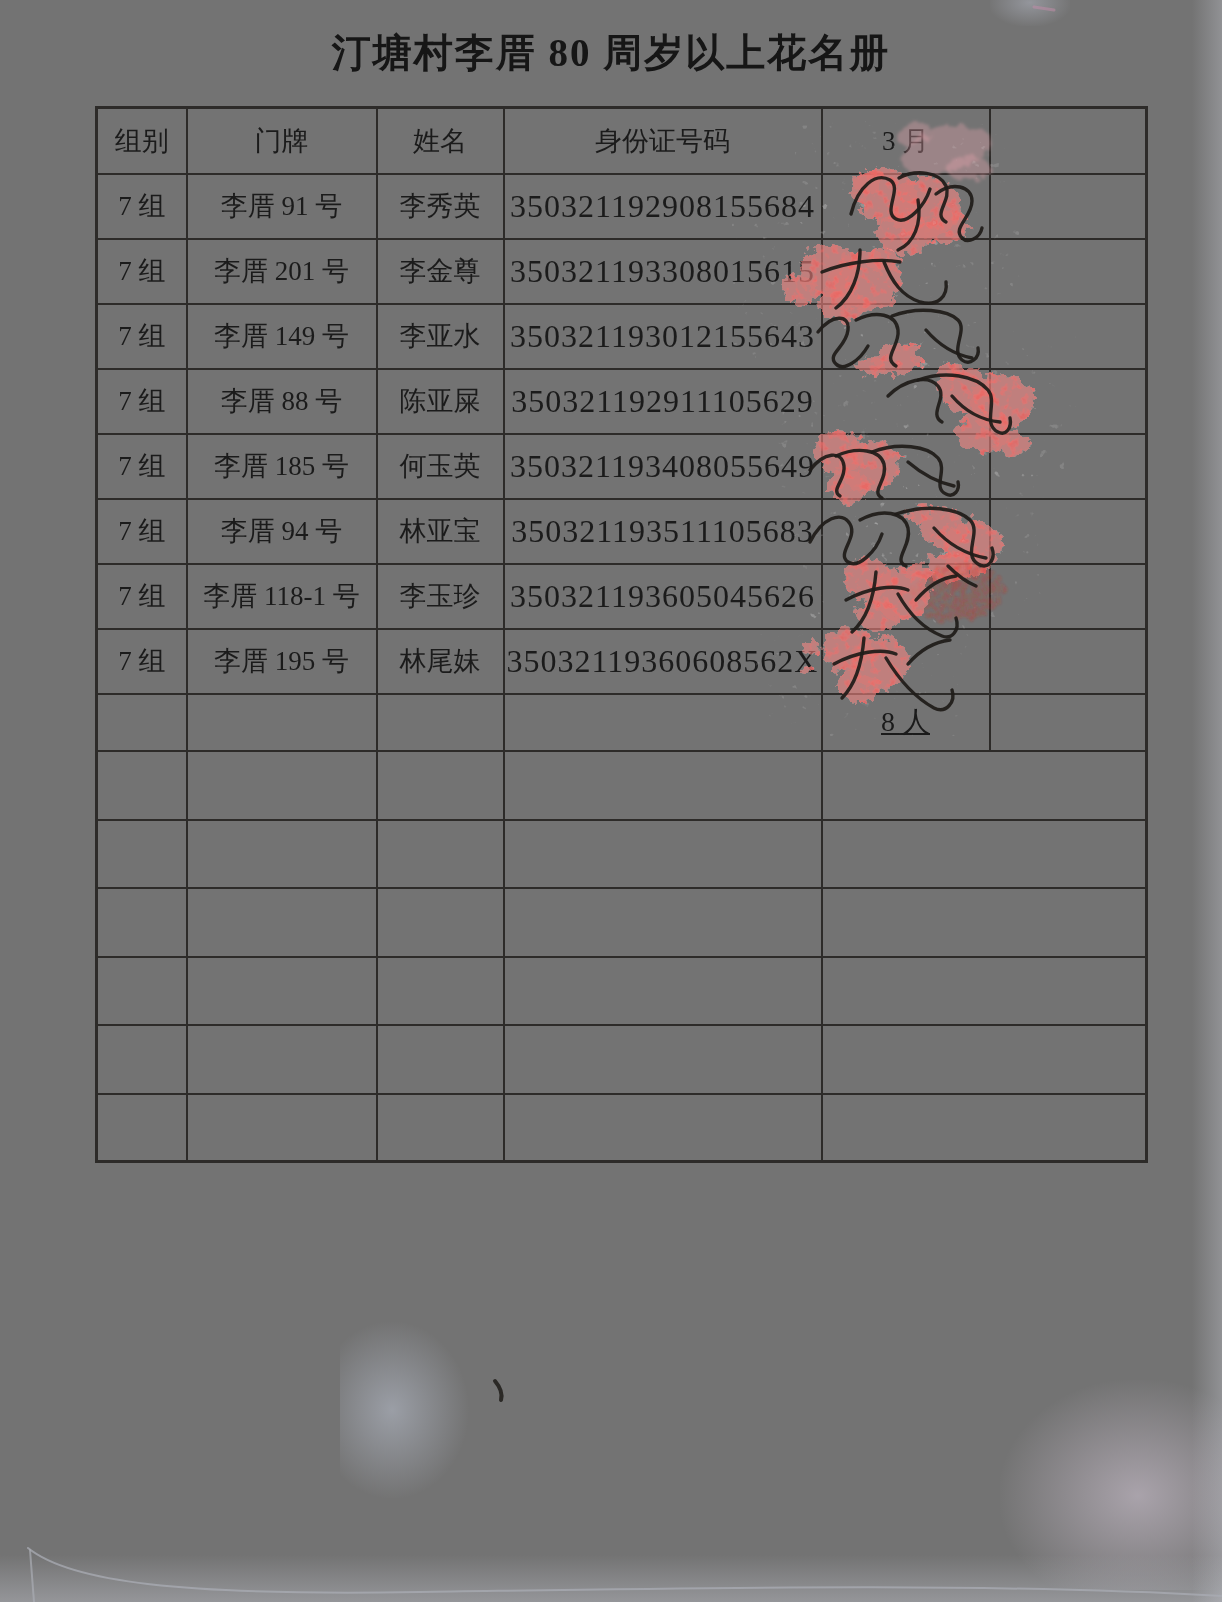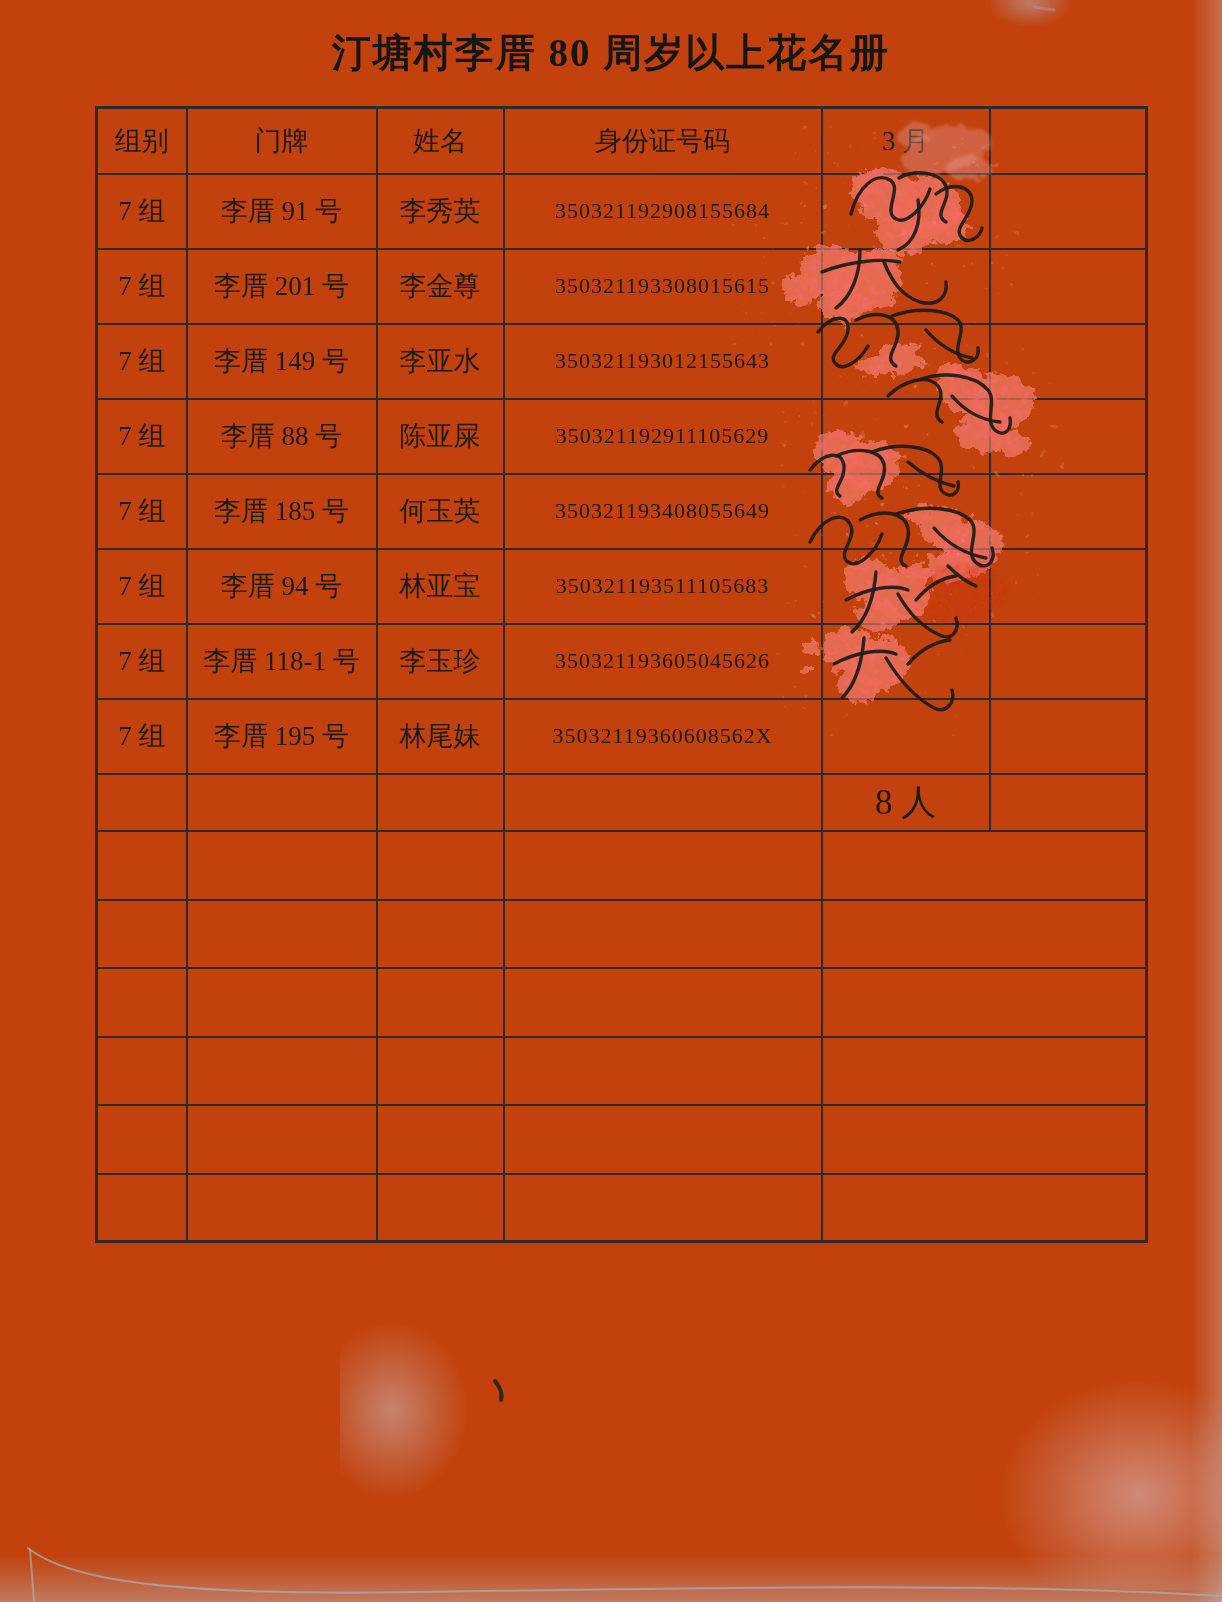--- a/index.html
+++ b/index.html
@@ -2,21 +2,21 @@
 <html><head>
 <meta charset="utf-8">
 <style>
   html,body{margin:0;padding:0;}
   body{
     width:1222px;height:1602px;overflow:hidden;
     background:#e9e9ea;
     font-family:"Liberation Serif","DejaVu Serif",serif;
   }
   .sheet{
-    position:relative;width:1222px;height:1602px;background:#c2410c;
+    position:relative;width:1222px;height:1602px;background:#737373;
     overflow:hidden;
   }
   
   .tint{position:absolute;pointer-events:none;}
   .tint-left-bottom{left:340px;top:1320px;width:130px;height:180px;
     background:radial-gradient(ellipse at 40% 50%,rgba(203,211,228,0.45),rgba(203,211,228,0) 70%);}
   .tint-bottom-right{left:1000px;top:1380px;width:230px;height:210px;
     background:radial-gradient(ellipse at 60% 55%,rgba(223,210,226,0.5),rgba(223,210,226,0) 72%);}
   .tint-bottom-band{left:0;top:1555px;width:1222px;height:47px;
     background:linear-gradient(rgba(190,192,200,0) ,rgba(190,192,200,0.45));}
@@ -38,26 +38,26 @@
   }
   table.roster,
   table.roster th,
   table.roster td{border:2px solid #2d2b29;}
   table.roster{border-width:3px;}
   table.roster th,table.roster td{
     text-align:center;vertical-align:middle;
     padding:0;font-weight:normal;overflow:visible;white-space:nowrap;
   }
   tr.hdr{height:66px;}
-  tr.datarow{height:75px;}
+  tr.datarow{height:65px;}
   tr.totalrow{height:57px;}
   tr.emptyrow-a{height:69px;}
   tr.emptyrow-b{height:68px;}
-  td.idnum{letter-spacing:1px;font-size:22px;}
-  td.total-cell{text-align:right;padding-right:6px;font-size:35px;}
+  td.idnum{letter-spacing:1px;font-size:32px;}
+  td.total-cell{text-align:right;padding-right:6px;font-size:28px;text-decoration:underline;}
 
   #ink-overlay{
     position:absolute;left:0;top:0;width:1222px;height:1602px;
     pointer-events:none;
   }
 </style>
 </head>
 <body>
 
 <div class="sheet">

